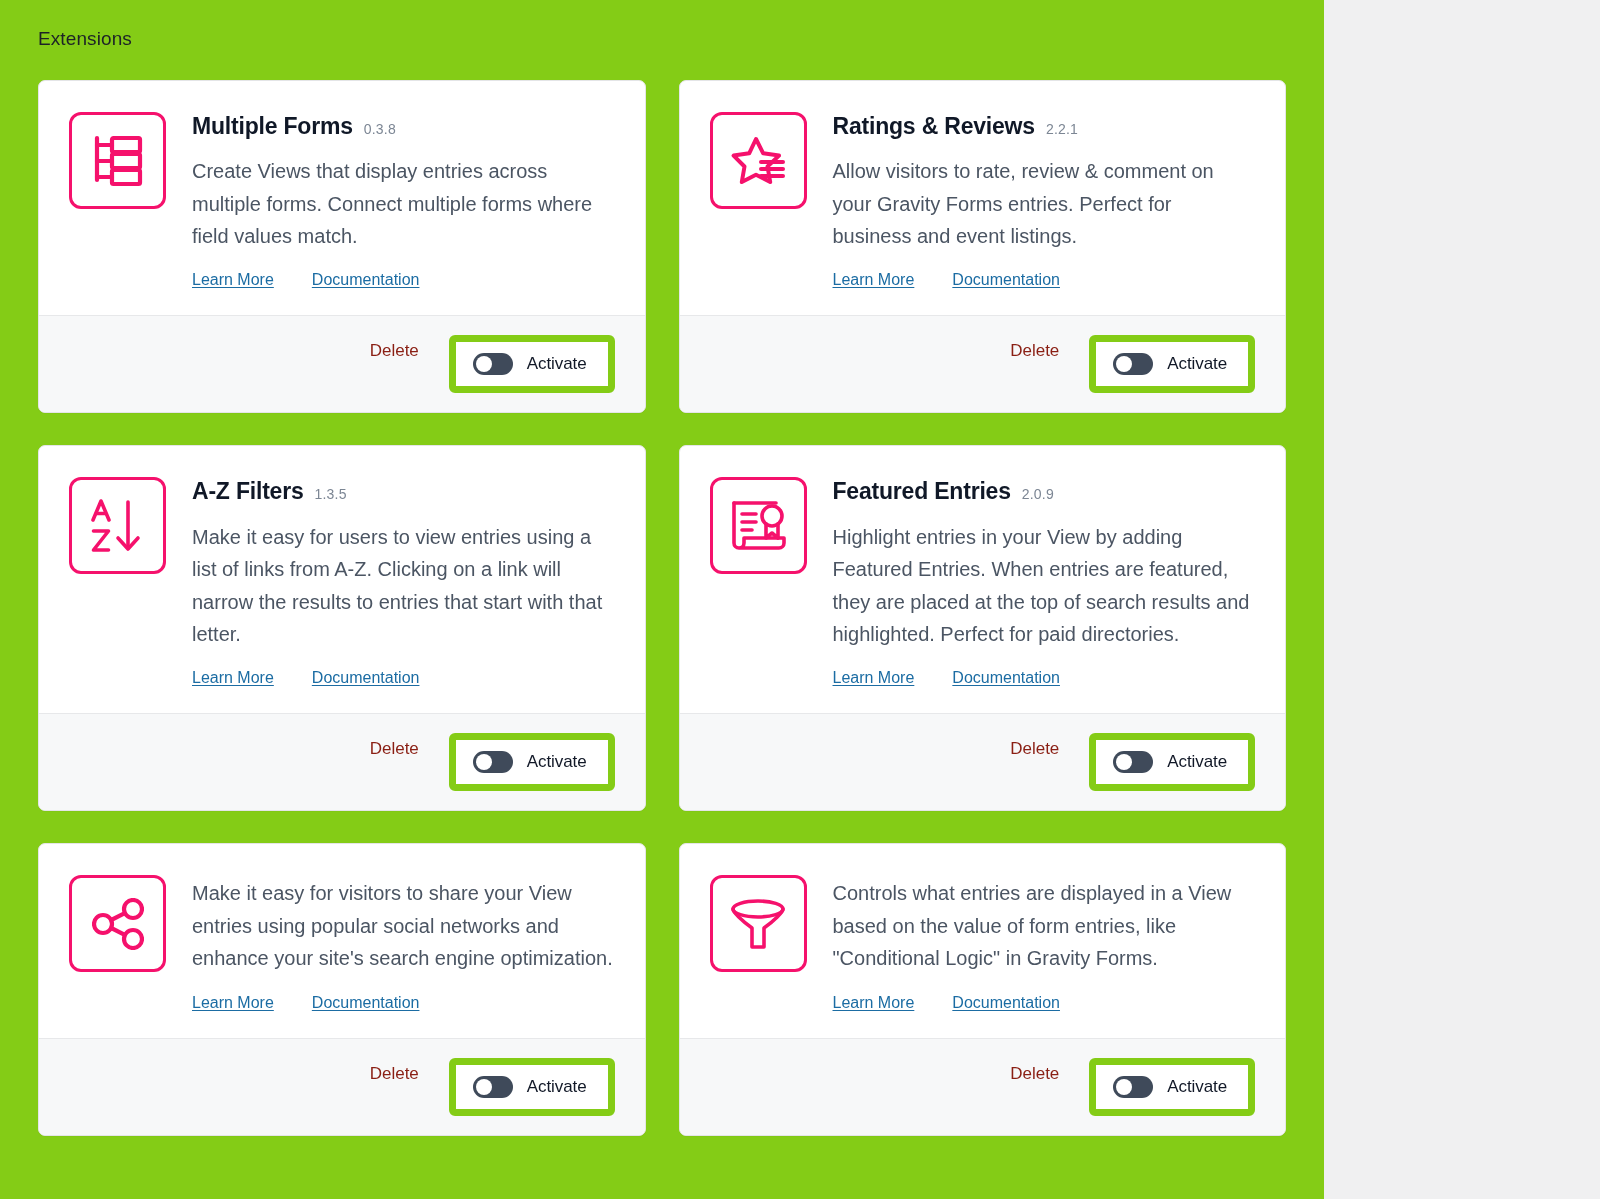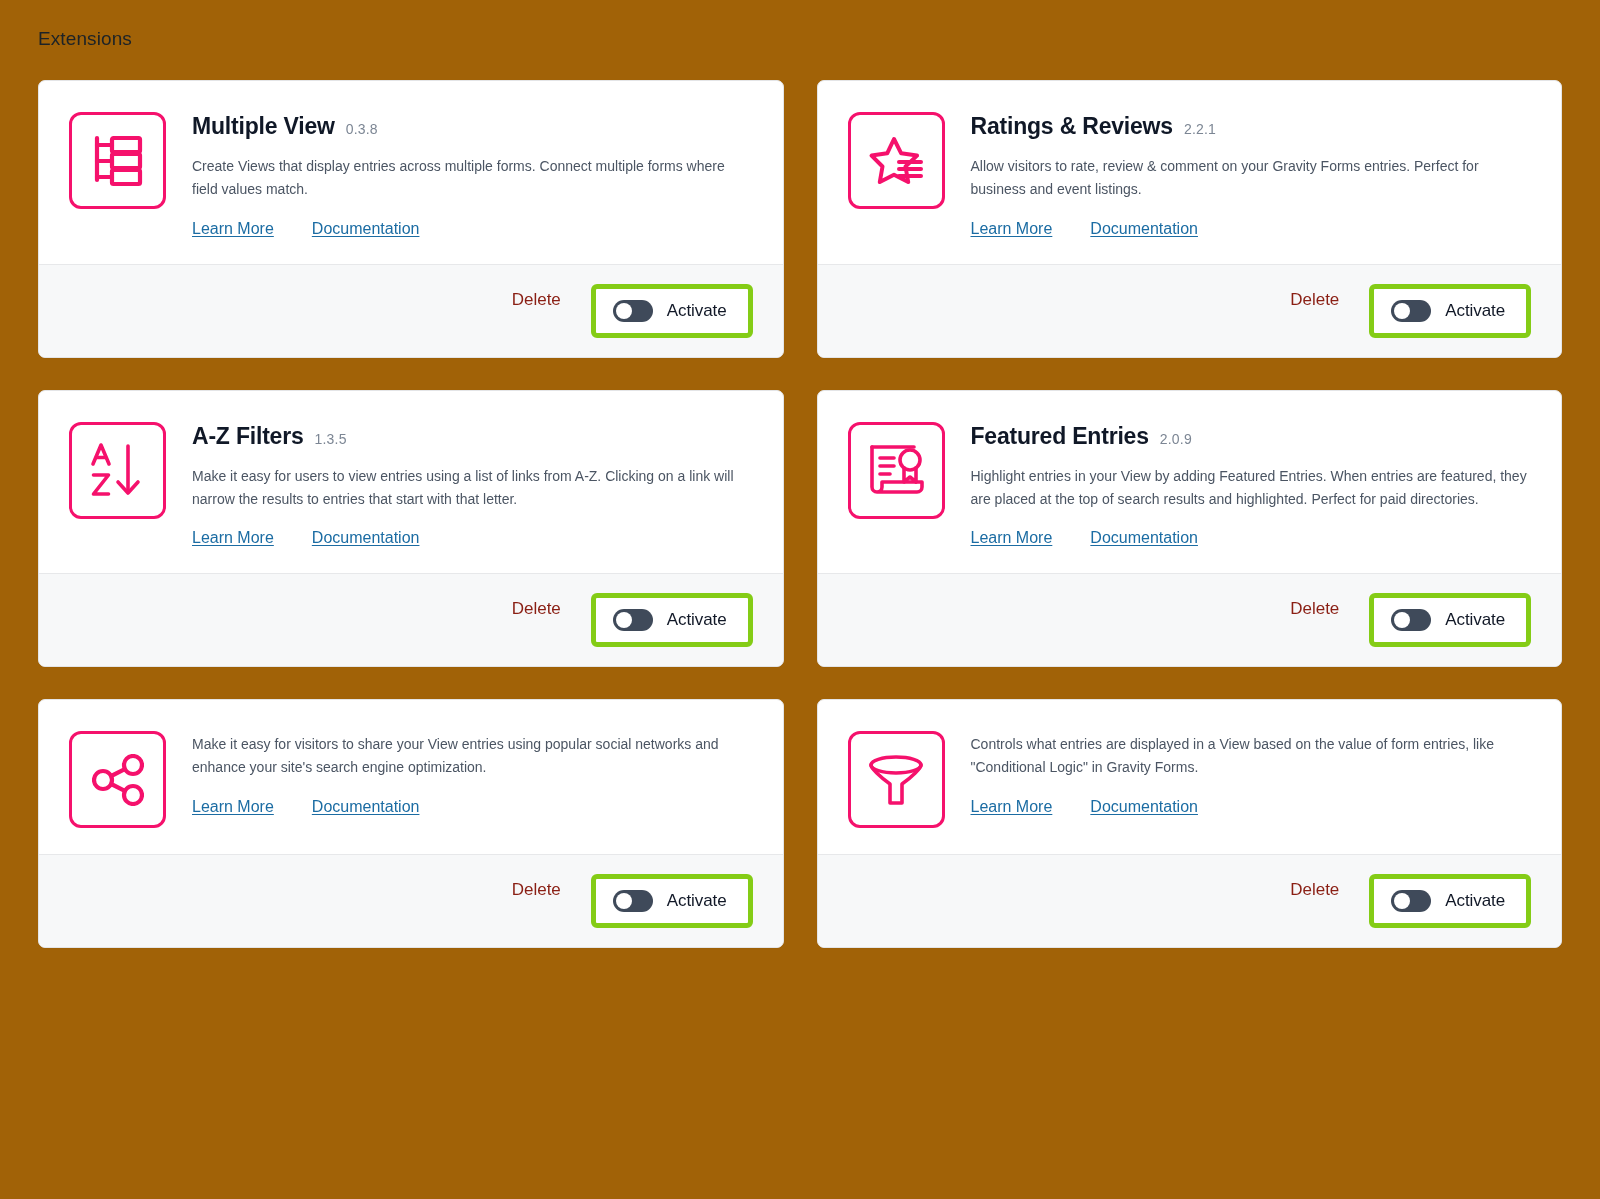--- a/index.html
+++ b/index.html
@@ -4,24 +4,24 @@
 <style>
   * { box-sizing: border-box; }
   html, body {
     margin: 0; padding: 0;
     width: 1600px; height: 1199px;
     background: #f0f0f1;
     font-family: "Liberation Sans", sans-serif;
     -webkit-font-smoothing: antialiased;
   }
   .page {
-    width: 1600px;
+    width: 1324px;
     min-height: 1199px;
     padding: 28px 38px 4px 38px;
-    background: #a16207;
+    background: #84cc16;
   }
   .page-title {
     font-size: 19px;
     font-weight: 400;
     color: #1d2327;
     margin: 0 0 30px 0;
     letter-spacing: .1px;
   }
   .grid {
     display: grid;
@@ -69,21 +69,21 @@
     letter-spacing: -.2px;
     line-height: 1.1;
   }
   .ext-version {
     font-size: 14px;
     font-weight: 400;
     color: #7c8694;
     letter-spacing: .2px;
   }
   .ext-desc {
-    font-size: 14px;
+    font-size: 20px;
     line-height: 1.62;
     color: #4b5563;
     margin: 0 0 19px 0;
     max-width: 560px;
   }
   .link-row { display: flex; gap: 38px; }
   .ext-link {
     font-size: 16px;
     color: #1b6ca3;
     text-decoration: underline;
@@ -106,21 +106,21 @@
     font-size: 17px;
     color: #8a1f14;
     cursor: pointer;
     padding: 6px 4px;
   }
   .activate-btn {
     display: inline-flex;
     align-items: center;
     gap: 14px;
     background: #ffffff;
-    border: 5px solid #84cc16;
+    border: 7px solid #84cc16;
     border-radius: 6px;
     padding: 11px 21px 11px 17px;
     cursor: pointer;
     font-family: inherit;
   }
   .toggle {
     width: 40px;
     height: 22px;
     border-radius: 11px;
     background: #3f4a5a;
@@ -157,21 +157,21 @@
             <path d="M5 11 L20 11"></path>
             <path d="M5 27 L20 27"></path>
             <path d="M5 43 L20 43"></path>
             <rect x="20" y="4" width="28" height="14" rx="1.5"></rect>
             <rect x="20" y="20" width="28" height="14" rx="1.5"></rect>
             <rect x="20" y="36" width="28" height="14" rx="1.5"></rect>
           </svg>
         </div>
         <div class="card-text">
           <div class="title-row">
-            <span class="ext-name">Multiple View</span>
+            <span class="ext-name">Multiple Forms</span>
             <span class="ext-version">0.3.8</span>
           </div>
           <p class="ext-desc">Create Views that display entries across multiple forms. Connect multiple forms where field values match.</p>
           <div class="link-row">
             <a class="ext-link">Learn More</a>
             <a class="ext-link">Documentation</a>
           </div>
         </div>
       </div>
       <div class="card-footer">

